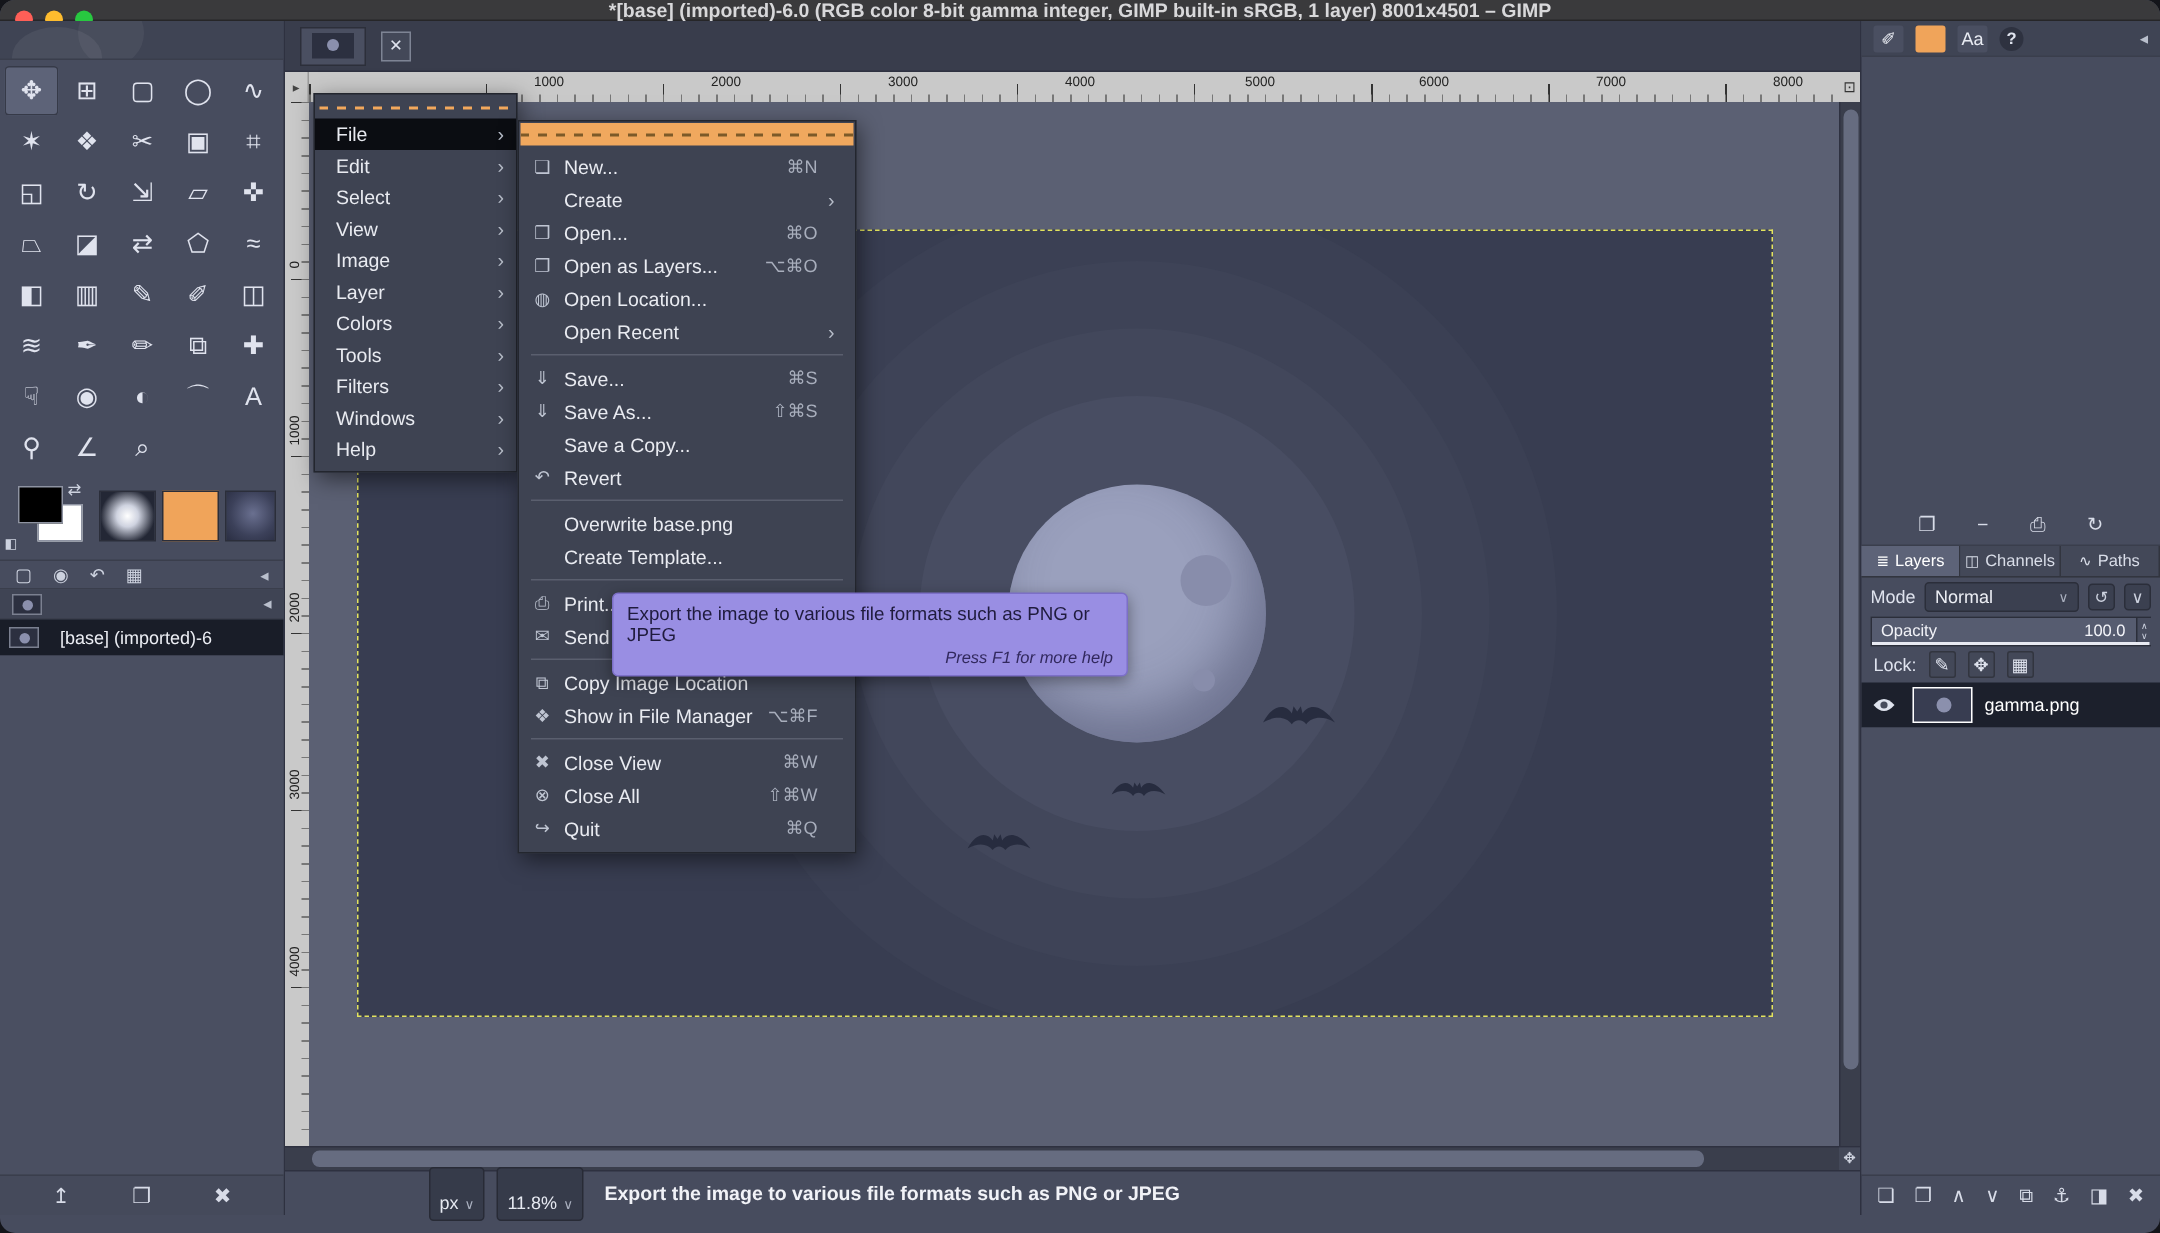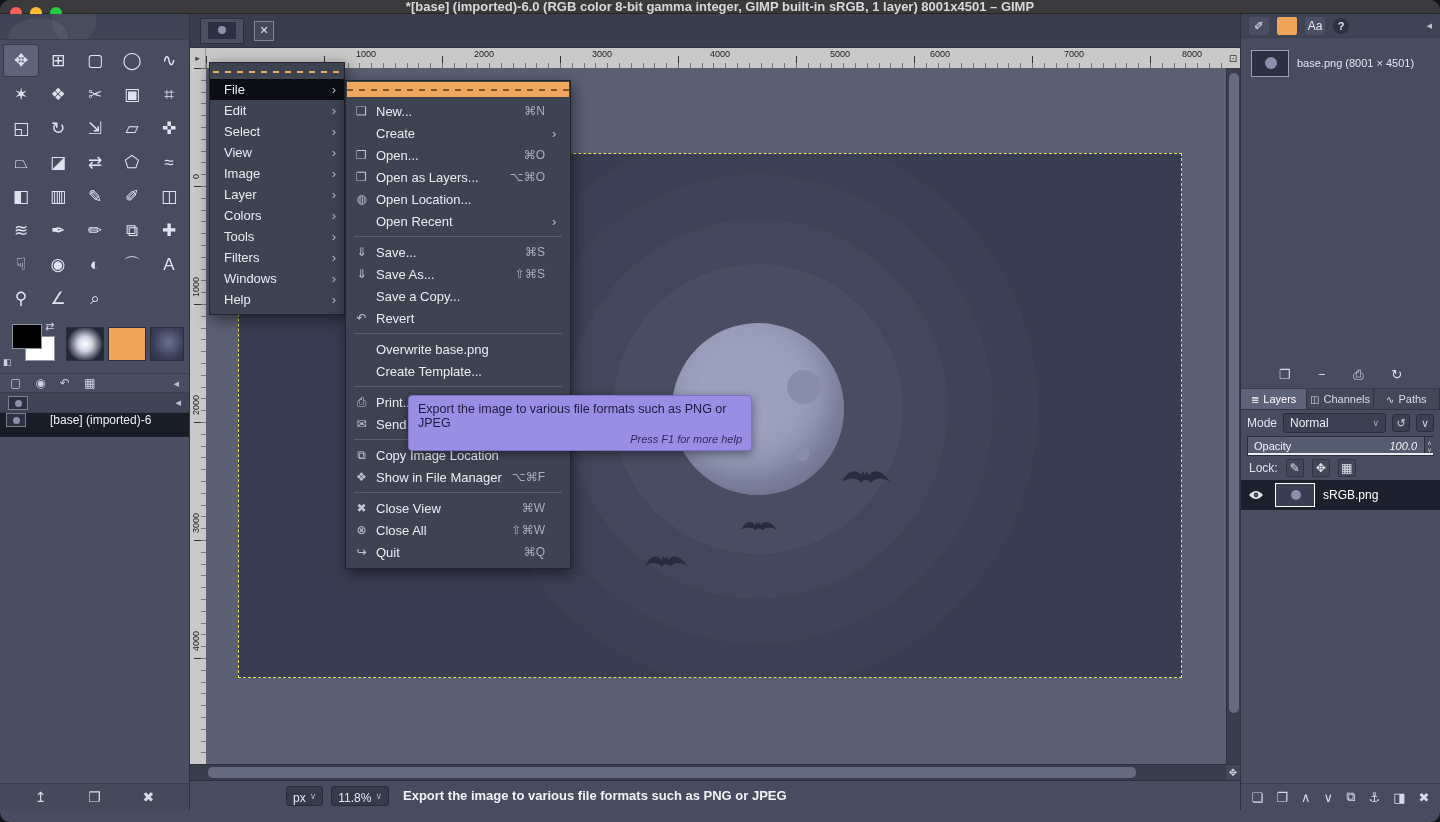--- a/index.html
+++ b/index.html
@@ -34,21 +34,21 @@
   .thumb.brush{background:radial-gradient(circle at 50% 50%,#ffffff 0%,#cfd3e0 30%,#232735 75%);}
   .thumb.pattern{background:#f0a45a;}
   .thumb.gradient{width:34px;background:radial-gradient(circle at 55% 45%,#6a7090 0%,#3c415a 60%,#2a2e42 100%);}
   .tb-footer{height:20px;display:flex;align-items:center;gap:14px;padding:0 10px;border-top:1px solid #3a3e4c;border-bottom:1px solid #3a3e4c;color:#ccd1de;font-size:12px;}
   .tb-footer .spacer{flex:1}
   .dock-arrow{color:#b9bfcc;font-size:11px;}
 
   
   .images-dock{flex:1;display:flex;flex-direction:column;background:#454a5b;}
   .dock-tabrow{height:20px;display:flex;align-items:center;padding:0 8px;gap:10px;color:#c7ccd9;font-size:11px;border-bottom:1px solid #3a3e4c;background:#3f4454;}
-  .image-item{height:24px;display:flex;align-items:flex-start;gap:24px;padding:0 6px;background:#191d28;color:#eceef4;font-size:12px;}
+  .image-item{height:24px;display:flex;align-items:center;gap:14px;padding:0 6px;background:#191d28;color:#eceef4;font-size:12px;}
   .mini-thumb{width:20px;height:14px;background:#2c3040;border:1px solid #7b8090;position:relative;}
   .mini-thumb::after{content:"";position:absolute;left:6px;top:3px;width:7px;height:7px;border-radius:50%;background:#8b90ad;}
   .dock-fill{flex:1;background:#ffffff0a;background:#4a4f61;}
   .dock-buttons{height:27px;display:flex;align-items:center;justify-content:space-around;padding:0 14px;color:#d8dce8;font-size:14px;border-top:1px solid #3a3e4c;}
   .icon-btn{cursor:default;}
 
   
   .canvas-col{width:1050px;display:flex;flex-direction:column;background:#5b6073;position:relative;}
   .tabstrip{height:34px;background:#393d4c;border-bottom:1px solid #2e3140;display:flex;align-items:center;padding:0 10px;gap:10px;}
   .canvas-tab{width:44px;height:26px;background:#4a4f61;border:1px solid #2c2f3a;display:flex;align-items:center;justify-content:center;}
@@ -92,21 +92,21 @@
   .vscroll{width:14px;background:#3a3e4c;position:relative;border-left:1px solid #2e3140;}
   .vthumb{position:absolute;left:2px;top:5px;width:10px;height:92%;background:#666c80;border-radius:5px;}
 
   .hscroll-row{height:16px;display:flex;background:#3a3e4c;border-top:1px solid #2e3140;}
   .hscroll-spacer{width:16px;}
   .hscroll{flex:1;position:relative;}
   .hthumb{position:absolute;left:2px;top:2px;height:11px;width:91%;background:#666c80;border-radius:5px;}
   .nav-btn{width:14px;display:flex;align-items:center;justify-content:center;color:#cfd4e0;font-size:10px;background:#434858;}
 
   .statusbar{height:30px;background:#474c5e;border-top:1px solid #2e3140;display:flex;align-items:center;gap:8px;padding-left:96px;}
-  .sb-ctl{height:20px;display:flex;align-items:flex-start;gap:4px;padding:4px 6px;background:#363b4a;border:1px solid #282b36;border-radius:3px;color:#e6e9f1;font-size:12px;}
+  .sb-ctl{height:36px;display:flex;align-items:flex-end;gap:4px;padding:4px 6px;background:#363b4a;border:1px solid #282b36;border-radius:3px;color:#e6e9f1;font-size:12px;}
   .sb-ctl .caret{font-size:9px;color:#aab0bf;}
   .status-msg{font-size:13px;font-weight:bold;color:#f1f2f7;margin-left:6px;white-space:nowrap;}
 
   
   .right-panel{flex:1;background:#474c5e;border-left:1px solid #2e3140;display:flex;flex-direction:column;min-width:0;}
   .rp-tabrow{height:24px;display:flex;align-items:center;gap:8px;padding:0 8px;background:#3f4454;border-bottom:1px solid #3a3e4c;color:#e8ebf2;font-size:12px;}
   .rp-tab{width:20px;height:18px;display:flex;align-items:center;justify-content:center;border-radius:2px;background:#4a4f61;}
   .rp-tab.orange{background:#f0a45a;}
   .help-circle{width:16px;height:16px;border-radius:50%;background:#2e3240;color:#dfe3ee;display:flex;align-items:center;justify-content:center;font-size:11px;font-weight:bold;}
   .rp-tabrow .spacer{flex:1}
@@ -395,21 +395,21 @@
       <div class="ruler-row">
         <div class="ruler-corner">
           <span>▸</span>
         </div>
         <div class="ruler-h">
             <span class="rlab" style="left: 150px;">1000</span>
             <span class="rlab" style="left: 268px;">2000</span>
             <span class="rlab" style="left: 386px;">3000</span>
             <span class="rlab" style="left: 504px;">4000</span>
             <span class="rlab" style="left: 624px;">5000</span>
-            <span class="rlab" style="left: 724px;">6000</span>
+            <span class="rlab" style="left: 740px;">6000</span>
             <span class="rlab" style="left: 858px;">7000</span>
             <span class="rlab" style="left: 976px;">8000</span>
           </div>
         <div class="ruler-btn">
           <span>⊡</span>
         </div>
       </div>
 
       <div class="viewport-row">
         <div class="ruler-v">
@@ -482,24 +482,20 @@
 
             <span class="rp-tab">
               <span>Aa</span>
             </span>
           </span>
         <span class="help-circle">?</span>
         <span class="spacer"></span>
         <span class="dock-arrow">◂</span>
       </div>
 
-      <div class="rp-preview">
-        <span class="rp-thumb"></span>
-        <span class="rp-preview-label">base.png (8001 × 4501)</span>
-      </div>
       <div class="rp-preview-fill"></div>
       <div class="rp-preview-footer">
 
           <span class="icon-btn"><span>❐</span></span>
 
           <span class="icon-btn"><span>−</span></span>
 
           <span class="icon-btn"><span>⎙</span></span>
 
           <span class="icon-btn"><span>↻</span></span>
@@ -528,21 +524,21 @@
         <div class="mode-dd">
           <span>Normal</span>
           <span class="caret">∨</span>
         </div>
         <span class="mini-btn">↺</span>
         <span class="mini-btn">∨</span>
       </div>
 
       <div class="rp-opacity">
         <span>Opacity</span>
-        <span class="op-val" style="margin-right:10px;font-style:italic;">100.0</span>
+        <span class="op-val" style="margin-right:10px;">100.0</span>
         <span class="op-spin">
           <span>∧</span>
           <span>∨</span>
         </span>
       </div>
 
       <div class="rp-lock">
         <span>Lock:</span>
         <span class="lock-ic">✎</span>
         <span class="lock-ic">✥</span>
@@ -550,21 +546,21 @@
       </div>
 
       <div class="layer-row">
         <span class="eye-box">
           <svg width="16" height="10" viewBox="0 0 16 10">
               <path d="M1 5 Q8 -3 15 5 Q8 13 1 5 Z" fill="#dfe3ee"></path>
               <circle cx="8" cy="5" r="2.4" fill="#474c5d"></circle>
             </svg>
         </span>
         <span class="layer-thumb"></span>
-        <span class="layer-name">sRGB.png</span>
+        <span class="layer-name">gamma.png</span>
       </div>
 
       <div class="rp-fill"></div>
 
       <div class="rp-actions">
 
           <span class="icon-btn"><span>❏</span></span>
 
           <span class="icon-btn"><span>❐</span></span>
 

